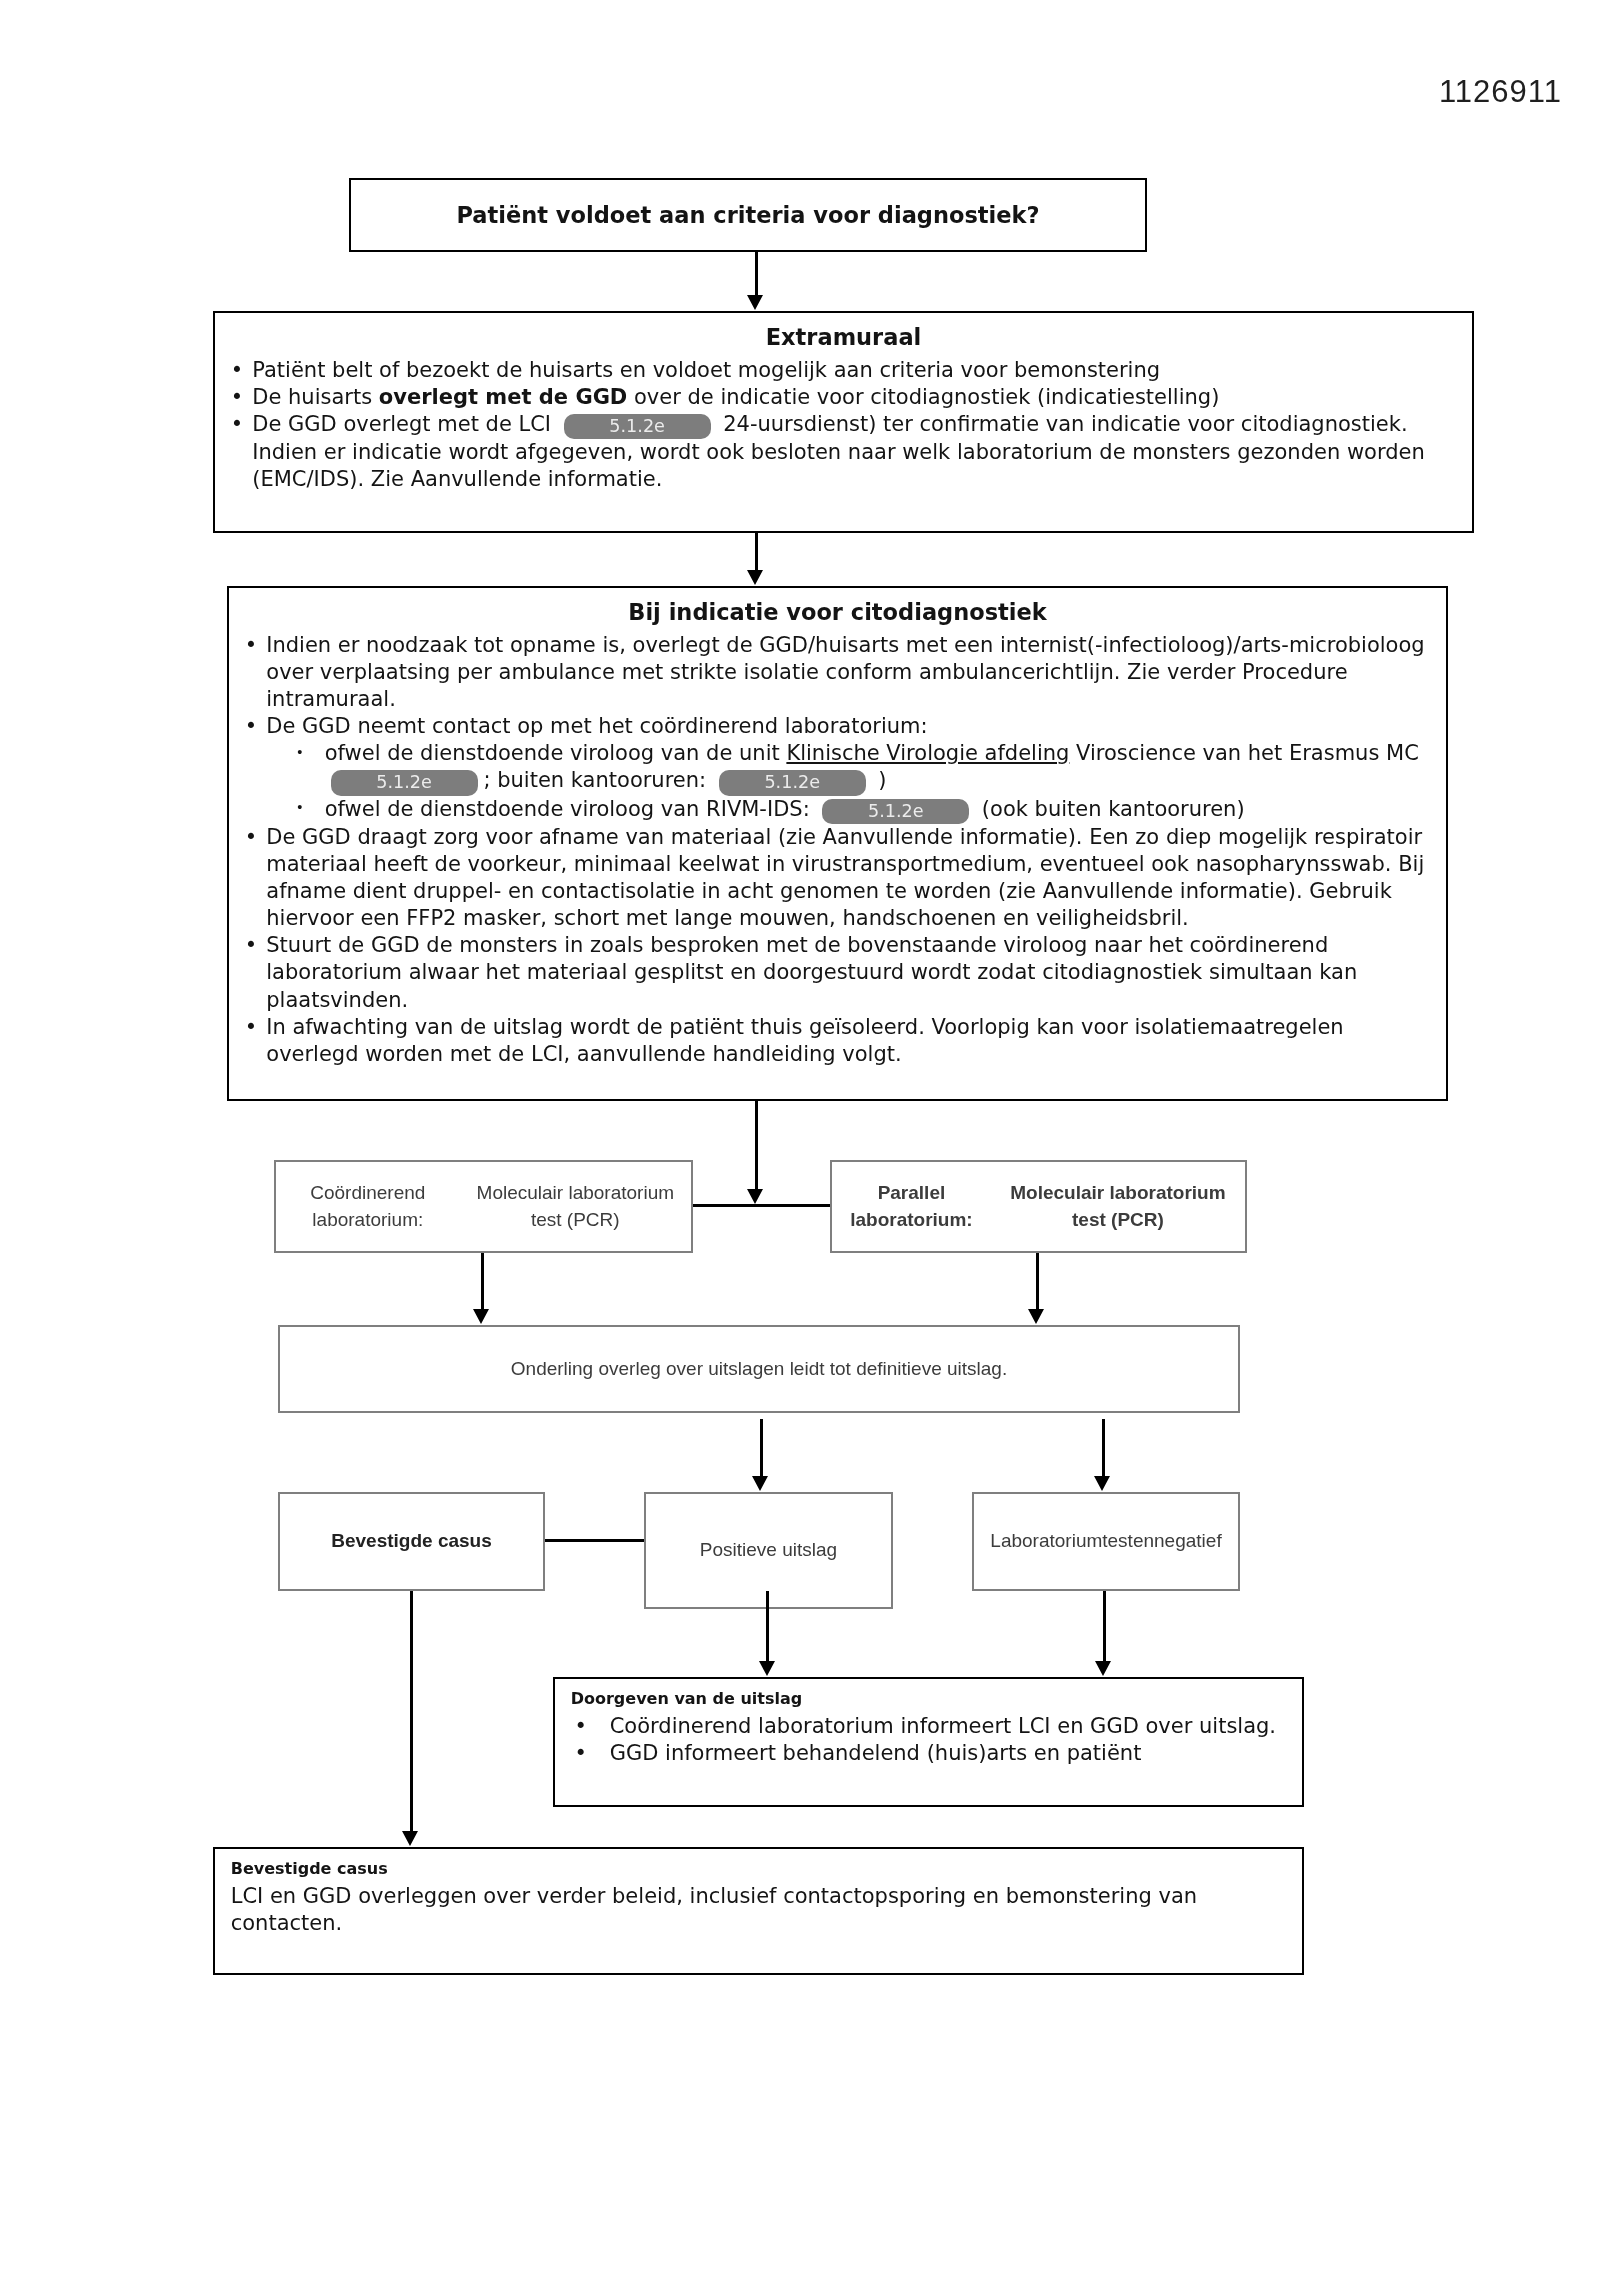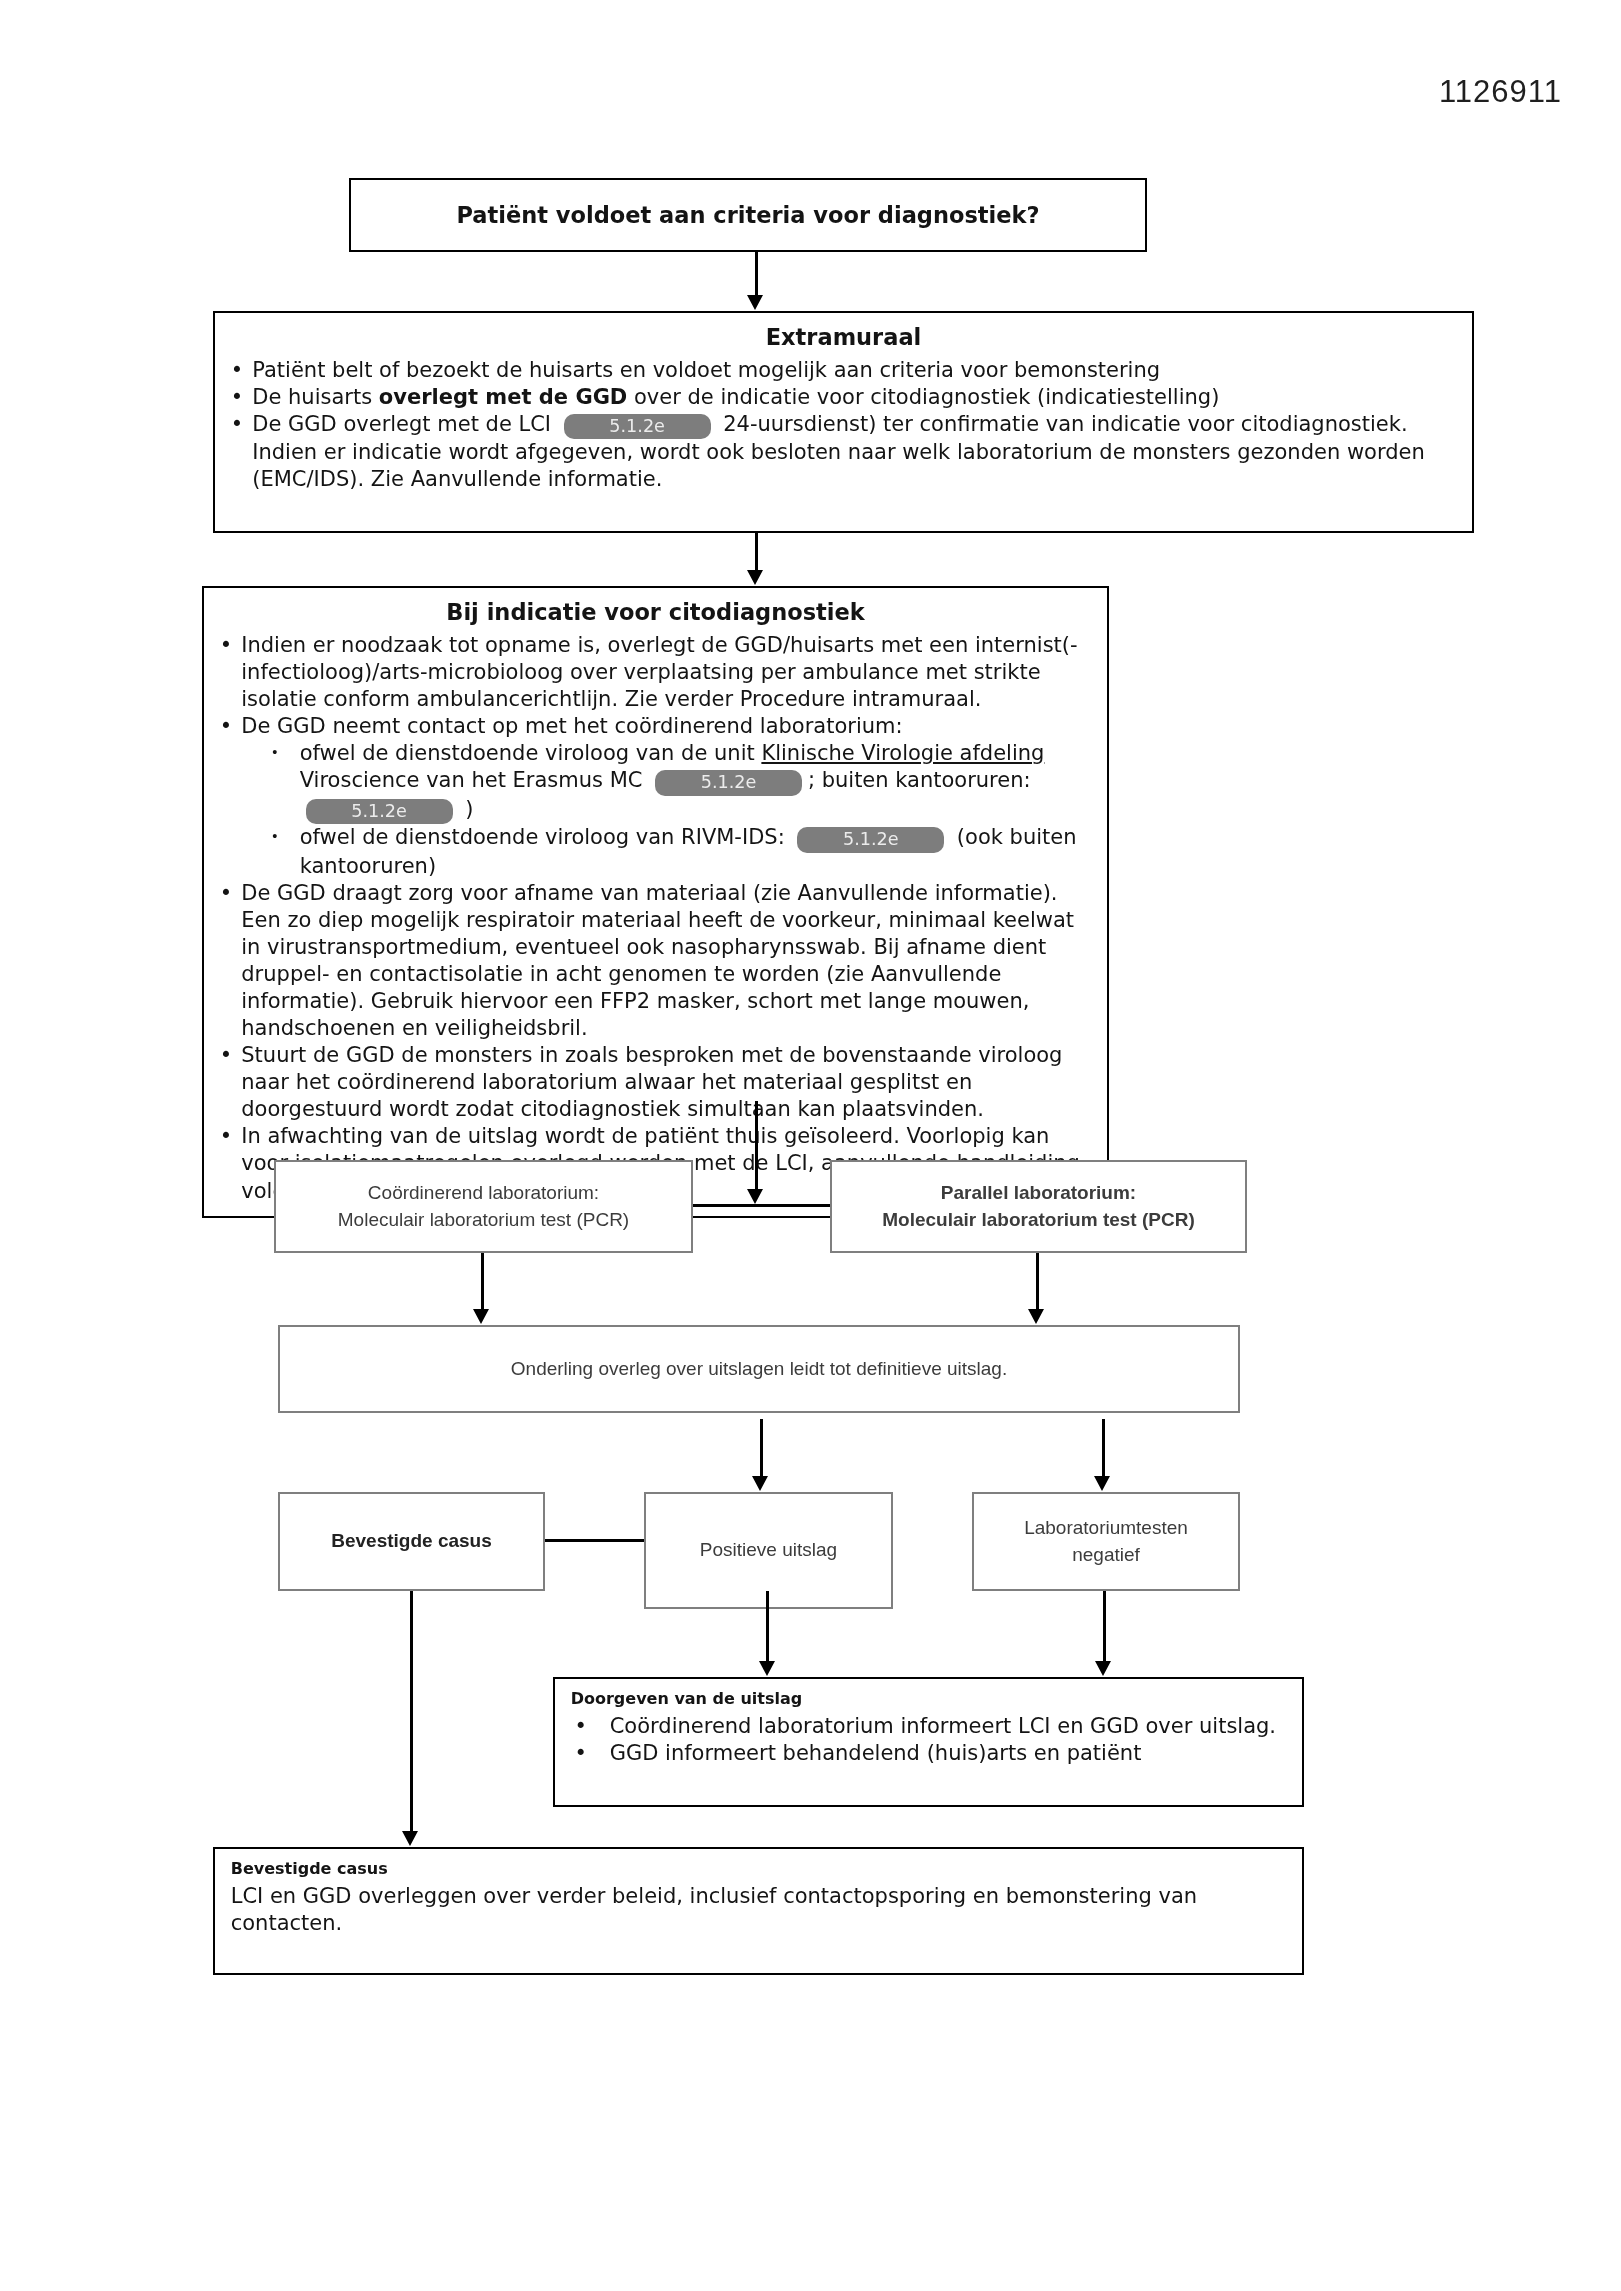--- a/index.html
+++ b/index.html
@@ -25,28 +25,28 @@
     position:absolute; border:2px solid #000; background:#fff;
     padding:7.8px 15.7px 11.8px 15.7px; font-size:21px; line-height:1.29; color:#141414;
   }
   .mainbox .boxtitle {
     text-align:center; font-weight:bold; font-size:22.5px; margin:2px 0 4.9px 0;
   }
   .mainbox .boxtitle-left {
     text-align:left; font-weight:bold; font-size:16px; margin:2px 0 3.9px 0;
   }
   #box-extramuraal { left:213px; top:311px; width:1261px; min-height:222px; }
-  #box-indicatie   { left:202px; top:586px; width:907px; min-height:515px; }
+  #box-indicatie   { left:227px; top:586px; width:1221px; min-height:515px; }
   #box-doorgeven   { left:553px; top:1677px; width:751px; min-height:130px; }
   #box-bevestigde  { left:213px; top:1847px; width:1091px; min-height:128px; }
 
   
   .thinbox {
     position:absolute; border:2px solid var(--thin-border,#7f7f7f); background:#fff;
-    color:#3c3c3c; display:flex; flex-direction:column; align-items:center;
+    color:#3c3c3c; display:flex; flex-direction:row; align-items:center;
     justify-content:center; text-align:center; font-size:19px; line-height:1.4;
     font-family:"Liberation Sans","DejaVu Sans",sans-serif;
   }
   #box-lab-left  { left:274px;  top:1160px; width:419px; height:93px; }
   #box-lab-right { left:830px;  top:1160px; width:417px; height:93px;font-weight:bold; }
   #box-overleg   { left:278px;  top:1325px; width:962px; height:88px; }
   #box-bev-klein { left:278px;  top:1492px; width:267px; height:99px; font-weight:bold; color:#222; }
   #box-positief  { left:644px;  top:1492px; width:249px; height:117px; }
   #box-negatief  { left:972px;  top:1492px; width:268px; height:99px; }
 

